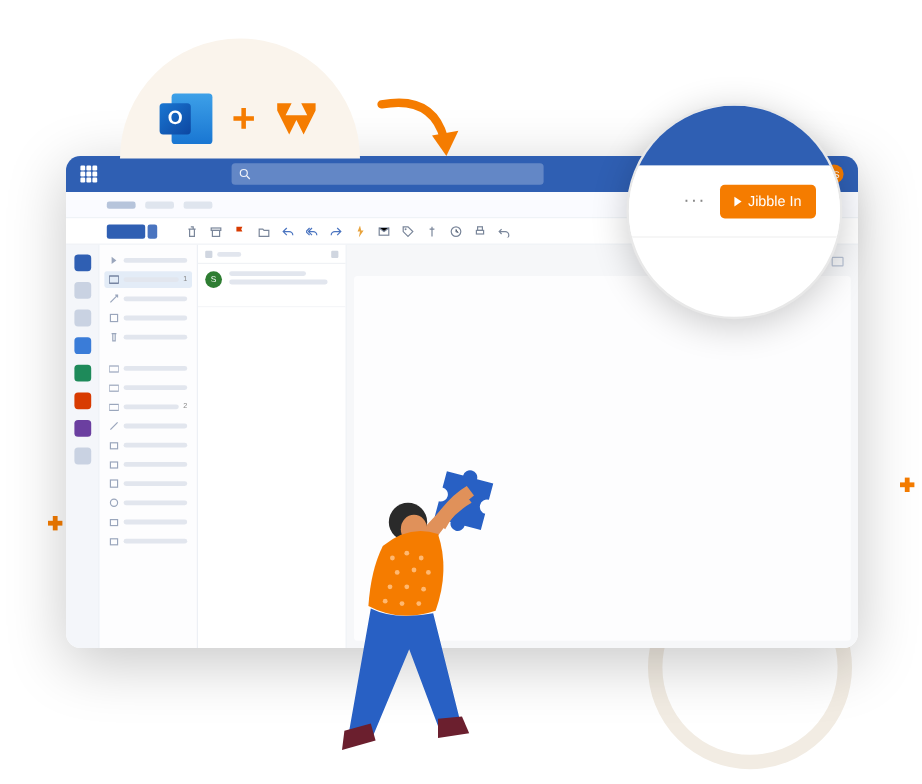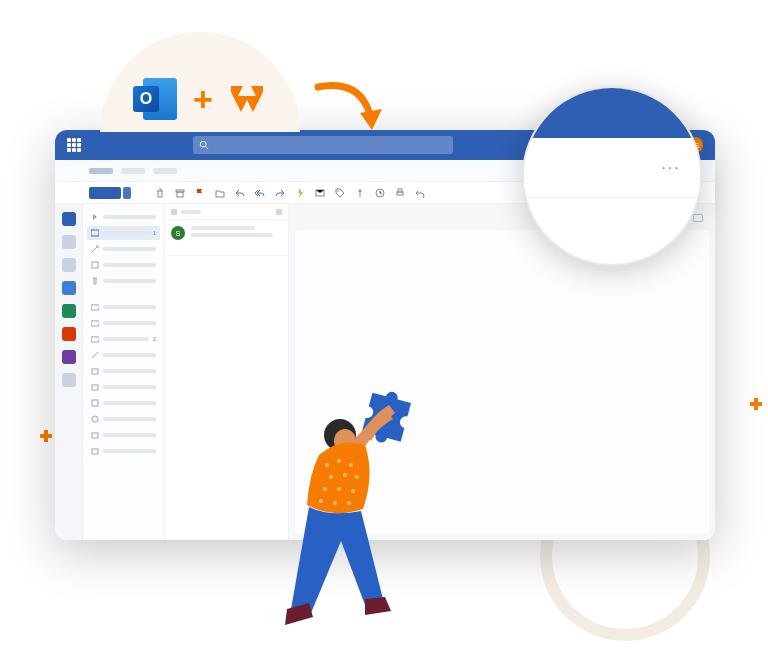--- a/index.html
+++ b/index.html
@@ -108,20 +108,24 @@
 
 <svg class="arrow" viewBox="0 0 80 70">
   <path fill="none" stroke="#f57c00" stroke-width="7" stroke-linecap="round" d="M8 12 Q 50 4 60 40"></path>
   <path fill="#f57c00" d="M50 38 L62 55 L72 34 Z"></path>
 </svg>
 
 <div class="magnifier">
   <div class="mag-top"></div>
   <div class="mag-bar">
     <span class="mag-dots">···</span>
+    <button class="jibble-btn">
+      <span class="play"></span>
+      <span>Jibble In</span>
+    </button>
   </div>
 </div>
 
 <div class="window">
   <div class="titlebar">
     <div class="apps-grid">
         <span></span>
         <span></span>
         <span></span>
         <span></span>

